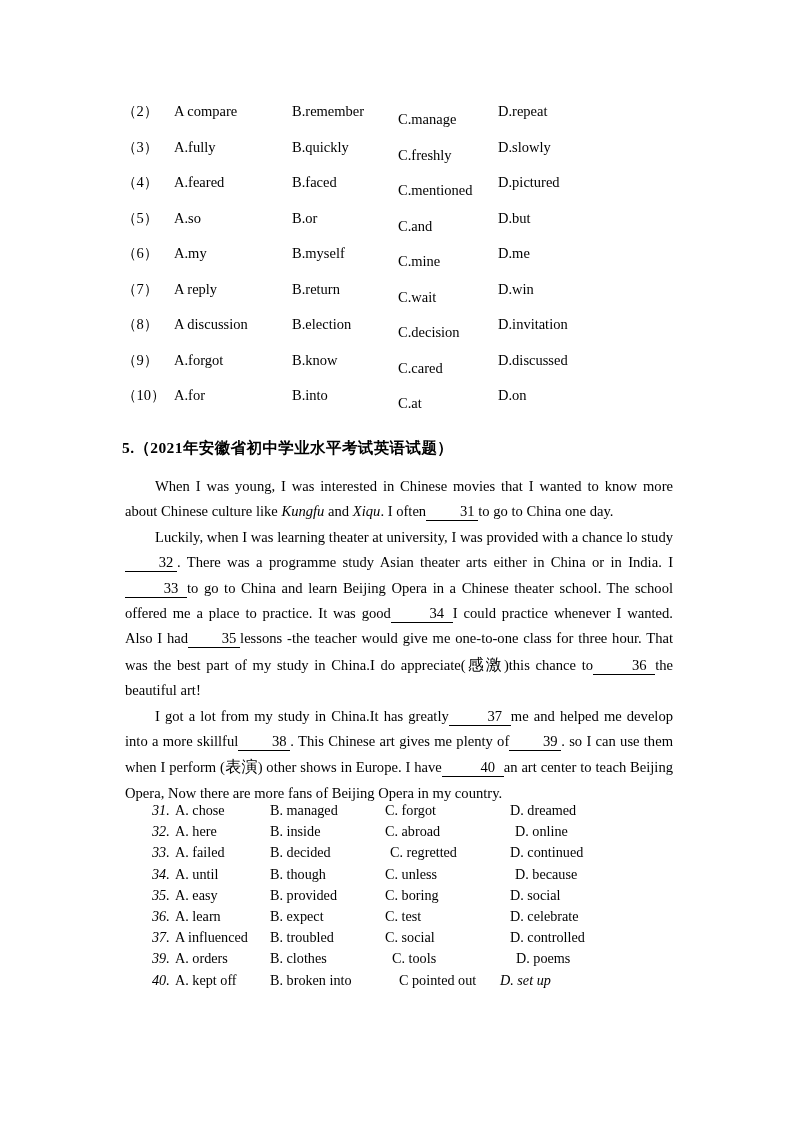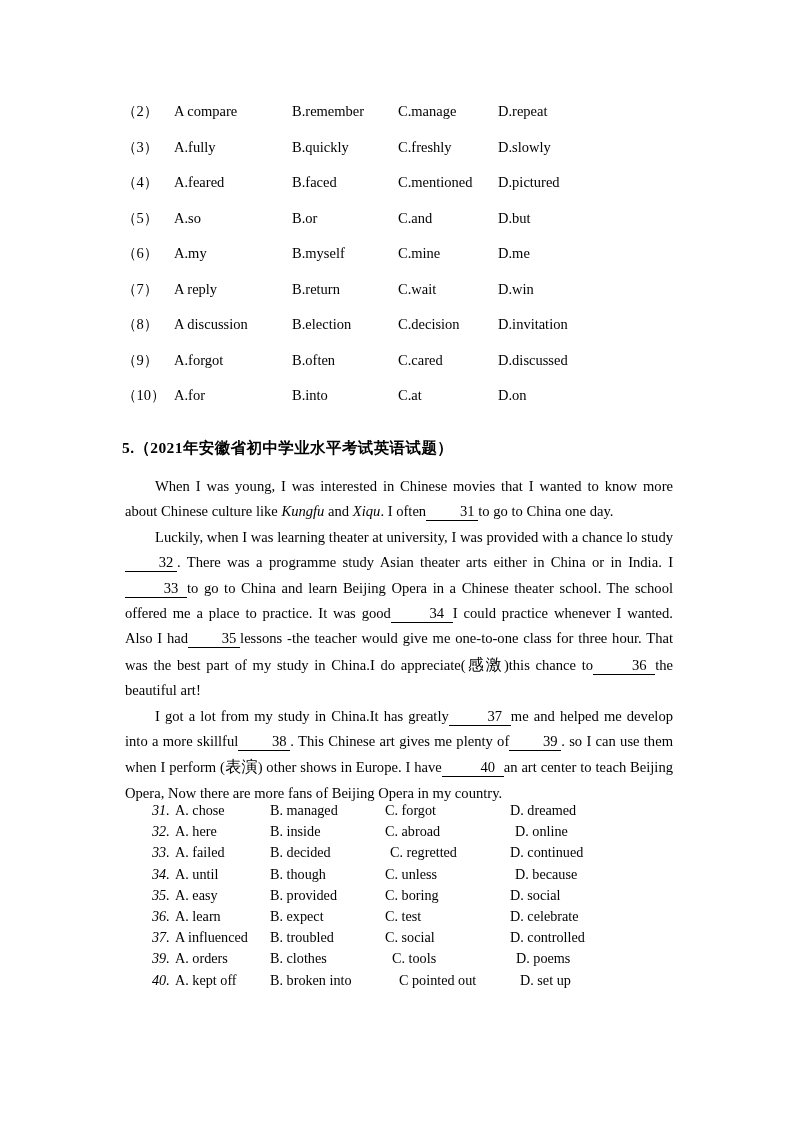--- a/index.html
+++ b/index.html
@@ -37,21 +37,21 @@
     line-height: 22px;
     white-space: nowrap;
   }
   .mc-top-row .num {
     position: absolute;
     left: 0;
     top: 0;
   }
   .mc-top-row .optA { position: absolute; left: 52px; top: 0; }
   .mc-top-row .optB { position: absolute; left: 170px; top: 0; }
-  .mc-top-row .optC { position: absolute; left: 276px; top: 0; text-align: right; }
+  .mc-top-row .optC { position: absolute; left: 276px; top: 8px; text-align: right; }
   .mc-top-row .optD { position: absolute; left: 376px; top: 0; }
 
   
   .section-heading {
     position: absolute;
     left: 122px;
     top: 438px;
     font-size: 15.5px;
     font-weight: bold;
     letter-spacing: 0.4px;
@@ -107,21 +107,21 @@
   .mc-bottom-row .optC { position: absolute; left: 233px; top: 0; }
   .mc-bottom-row .optD { position: absolute; left: 358px; top: 0; }
 
   
   .nudge-c-3  .optC { left: 238px; }
   .nudge-d-2  .optD { left: 363px; }
   .nudge-d-4  .optD { left: 363px; }
   .nudge-c-9  .optC { left: 240px; }
   .nudge-d-9  .optD { left: 364px; }
   .nudge-c-10 .optC { left: 247px; }
-  .nudge-d-10 .optD { left: 368px; }
+  .nudge-d-10 .optD { left: 348px; font-style: italic; }
 </style>
 </head>
 <body>
 
 <div class="page">
 
   <div class="mc-top">
 
     <div class="mc-top-row">
       <span class="num">（2）</span>
@@ -175,21 +175,21 @@
       <span class="num">（8）</span>
       <span class="optA">A discussion</span>
       <span class="optB">B.election</span>
       <span class="optC">C.decision</span>
       <span class="optD">D.invitation</span>
     </div>
 
     <div class="mc-top-row">
       <span class="num">（9）</span>
       <span class="optA">A.forgot</span>
-      <span class="optB">B.often</span>
+      <span class="optB">B.know</span>
       <span class="optC">C.cared</span>
       <span class="optD">D.discussed</span>
     </div>
 
     <div class="mc-top-row">
       <span class="num">（10）</span>
       <span class="optA">A.for</span>
       <span class="optB">B.into</span>
       <span class="optC">C.at</span>
       <span class="optD">D.on</span>

